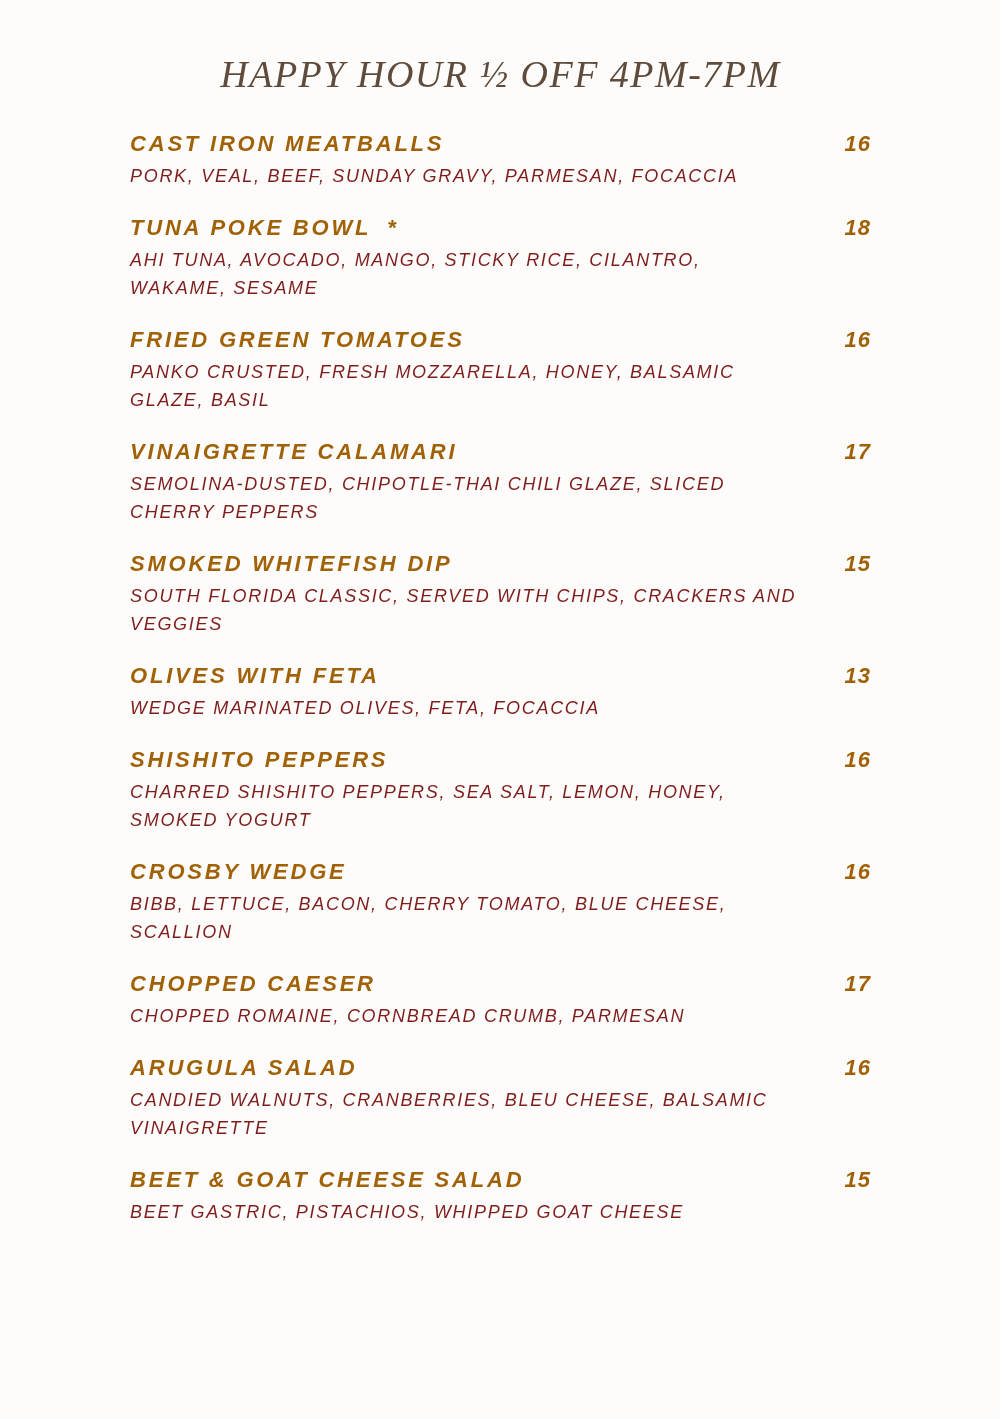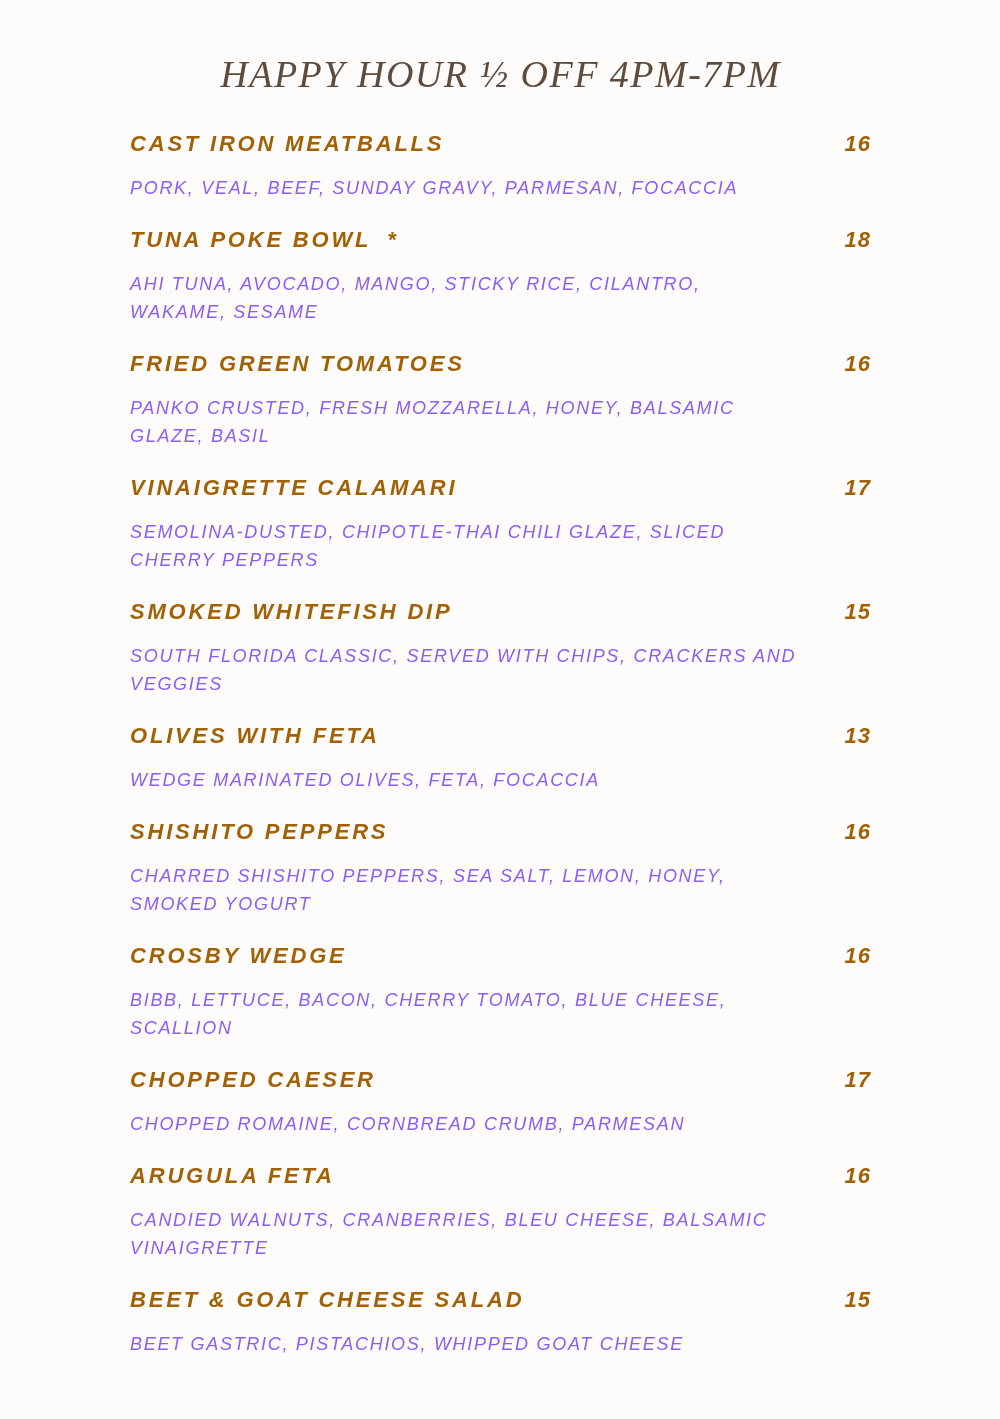--- a/index.html
+++ b/index.html
@@ -37,25 +37,25 @@
     font-weight: bold;
     font-size: 22px;
     line-height: 26px;
     letter-spacing: 2.8px;
     color: #a16207;
   }
   .item-name { white-space: nowrap; }
   .item-note { margin-left: 16px; letter-spacing: 0; }
   .item-price { margin-left: auto; letter-spacing: 1px; }
   .item-desc {
-    margin-top: 17px;
+    margin-top: 5px;
     font-size: 18px;
     line-height: 28px;
     letter-spacing: 1.7px;
-    color: #8b5cf6;
+    color: #7f1d1d;
     white-space: pre-line;
   }
   .footer {
     margin-top: auto;
     text-align: center;
     color: #393734;
     font-size: 21px;
     line-height: 33px;
     letter-spacing: 1.6px;
   }
@@ -151,21 +151,21 @@
     <div class="item-row">
       <span class="item-name">CHOPPED CAESER</span>
 
       <span class="item-price">17</span>
     </div>
     <div class="item-desc">CHOPPED ROMAINE, CORNBREAD CRUMB, PARMESAN</div>
   </div>
 
   <div class="item">
     <div class="item-row">
-      <span class="item-name">ARUGULA FETA</span>
+      <span class="item-name">ARUGULA SALAD</span>
 
       <span class="item-price">16</span>
     </div>
     <div class="item-desc">CANDIED WALNUTS, CRANBERRIES, BLEU CHEESE, BALSAMIC
 VINAIGRETTE</div>
   </div>
 
   <div class="item">
     <div class="item-row">
       <span class="item-name">BEET &amp; GOAT CHEESE SALAD</span>

